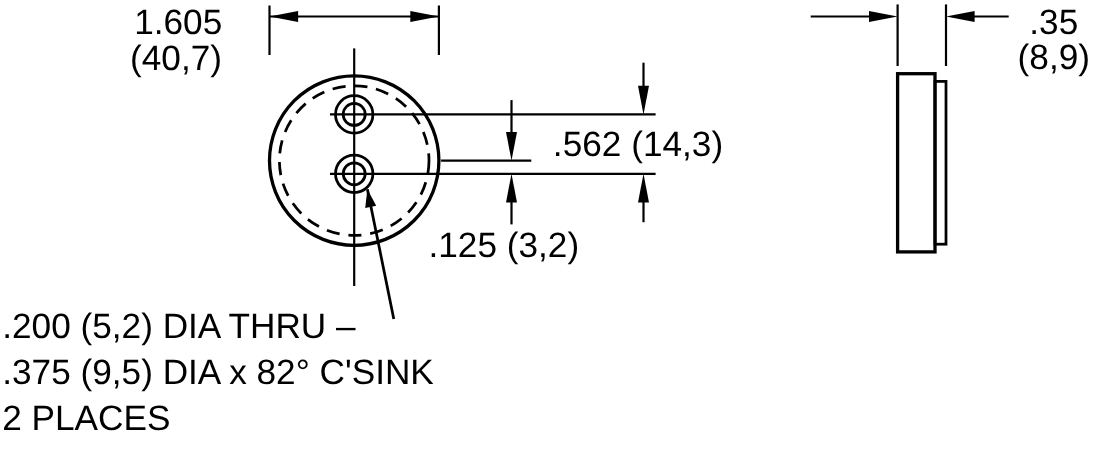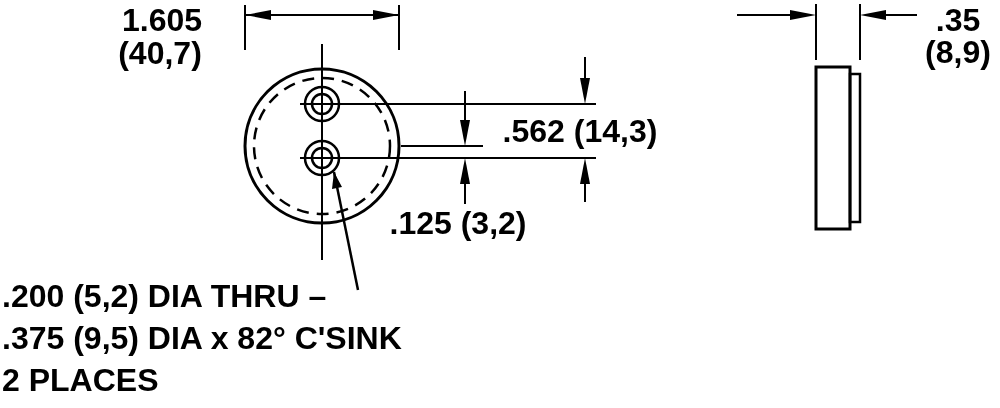--- a/index.html
+++ b/index.html
@@ -6,21 +6,20 @@
     margin: 0;
     padding: 0;
     background: #ffffff;
   }
   .stage {
     position: relative;
     width: 1000px;
     height: 408px;
     background: #ffffff;
     overflow: hidden;
-    font-weight: bold;
   }
   svg {
     display: block;
   }
   .t {
     font-family: "Liberation Sans", sans-serif;
     font-size: 32px;
     fill: #000000;
   }
   .mid { text-anchor: middle; }

